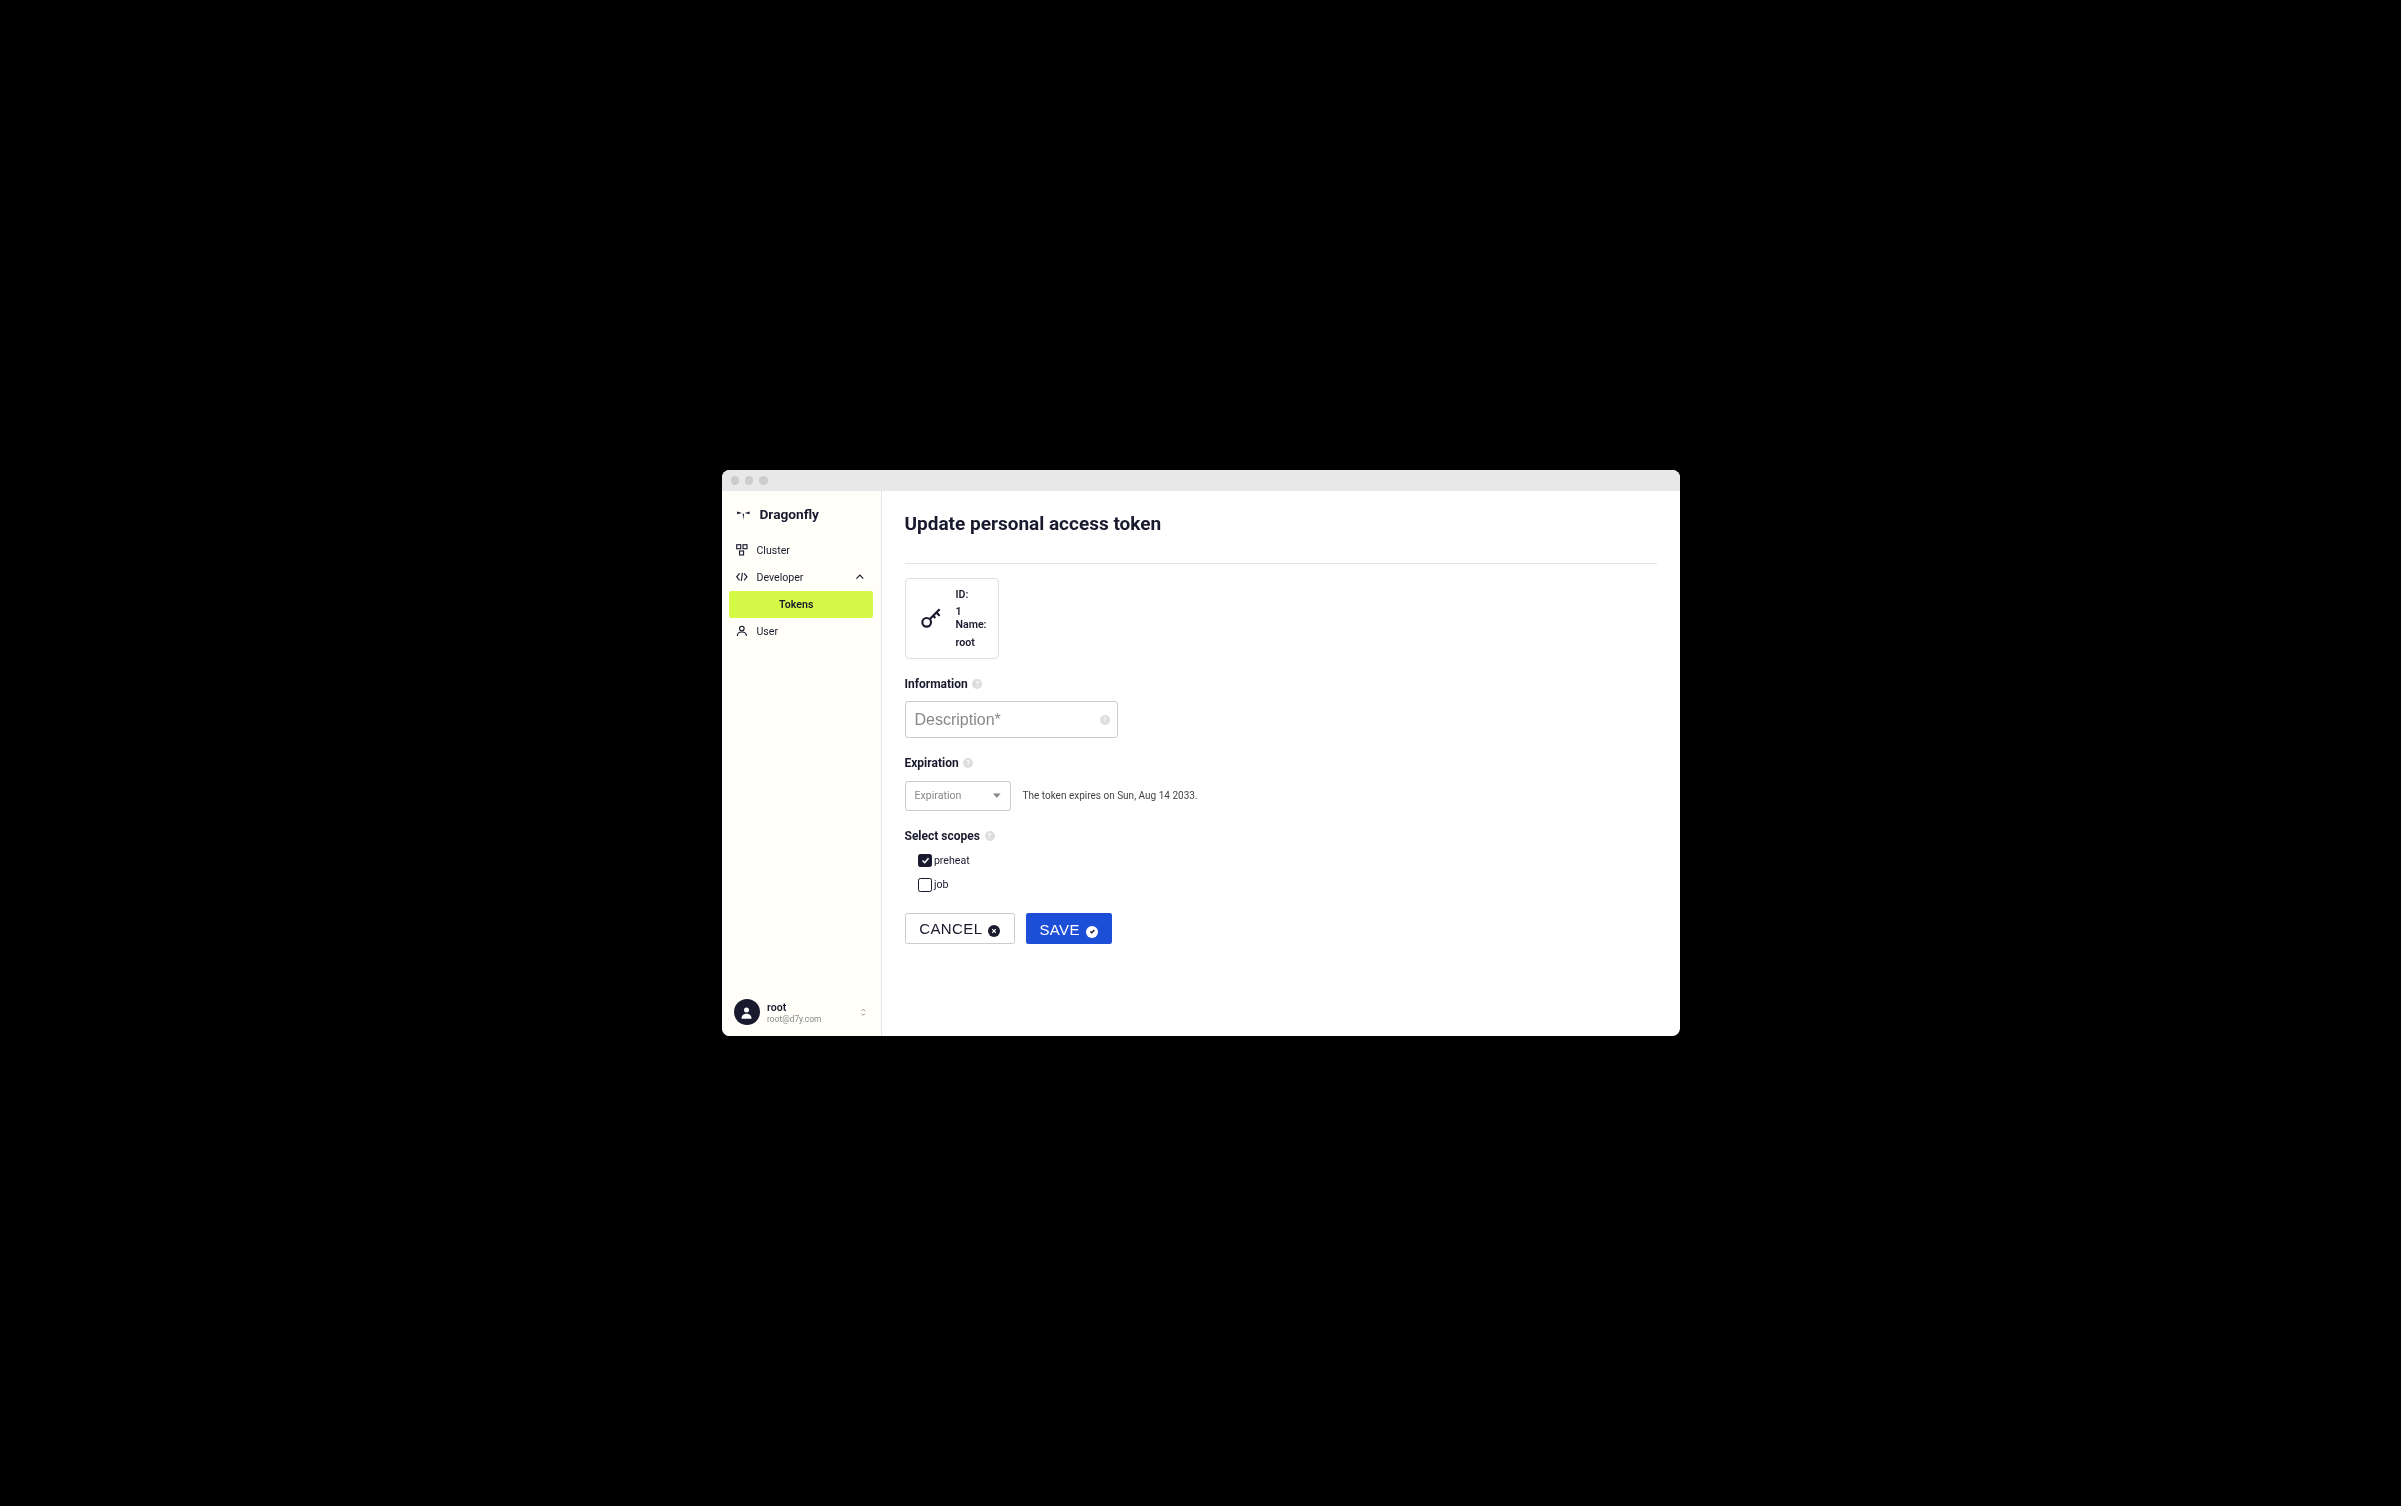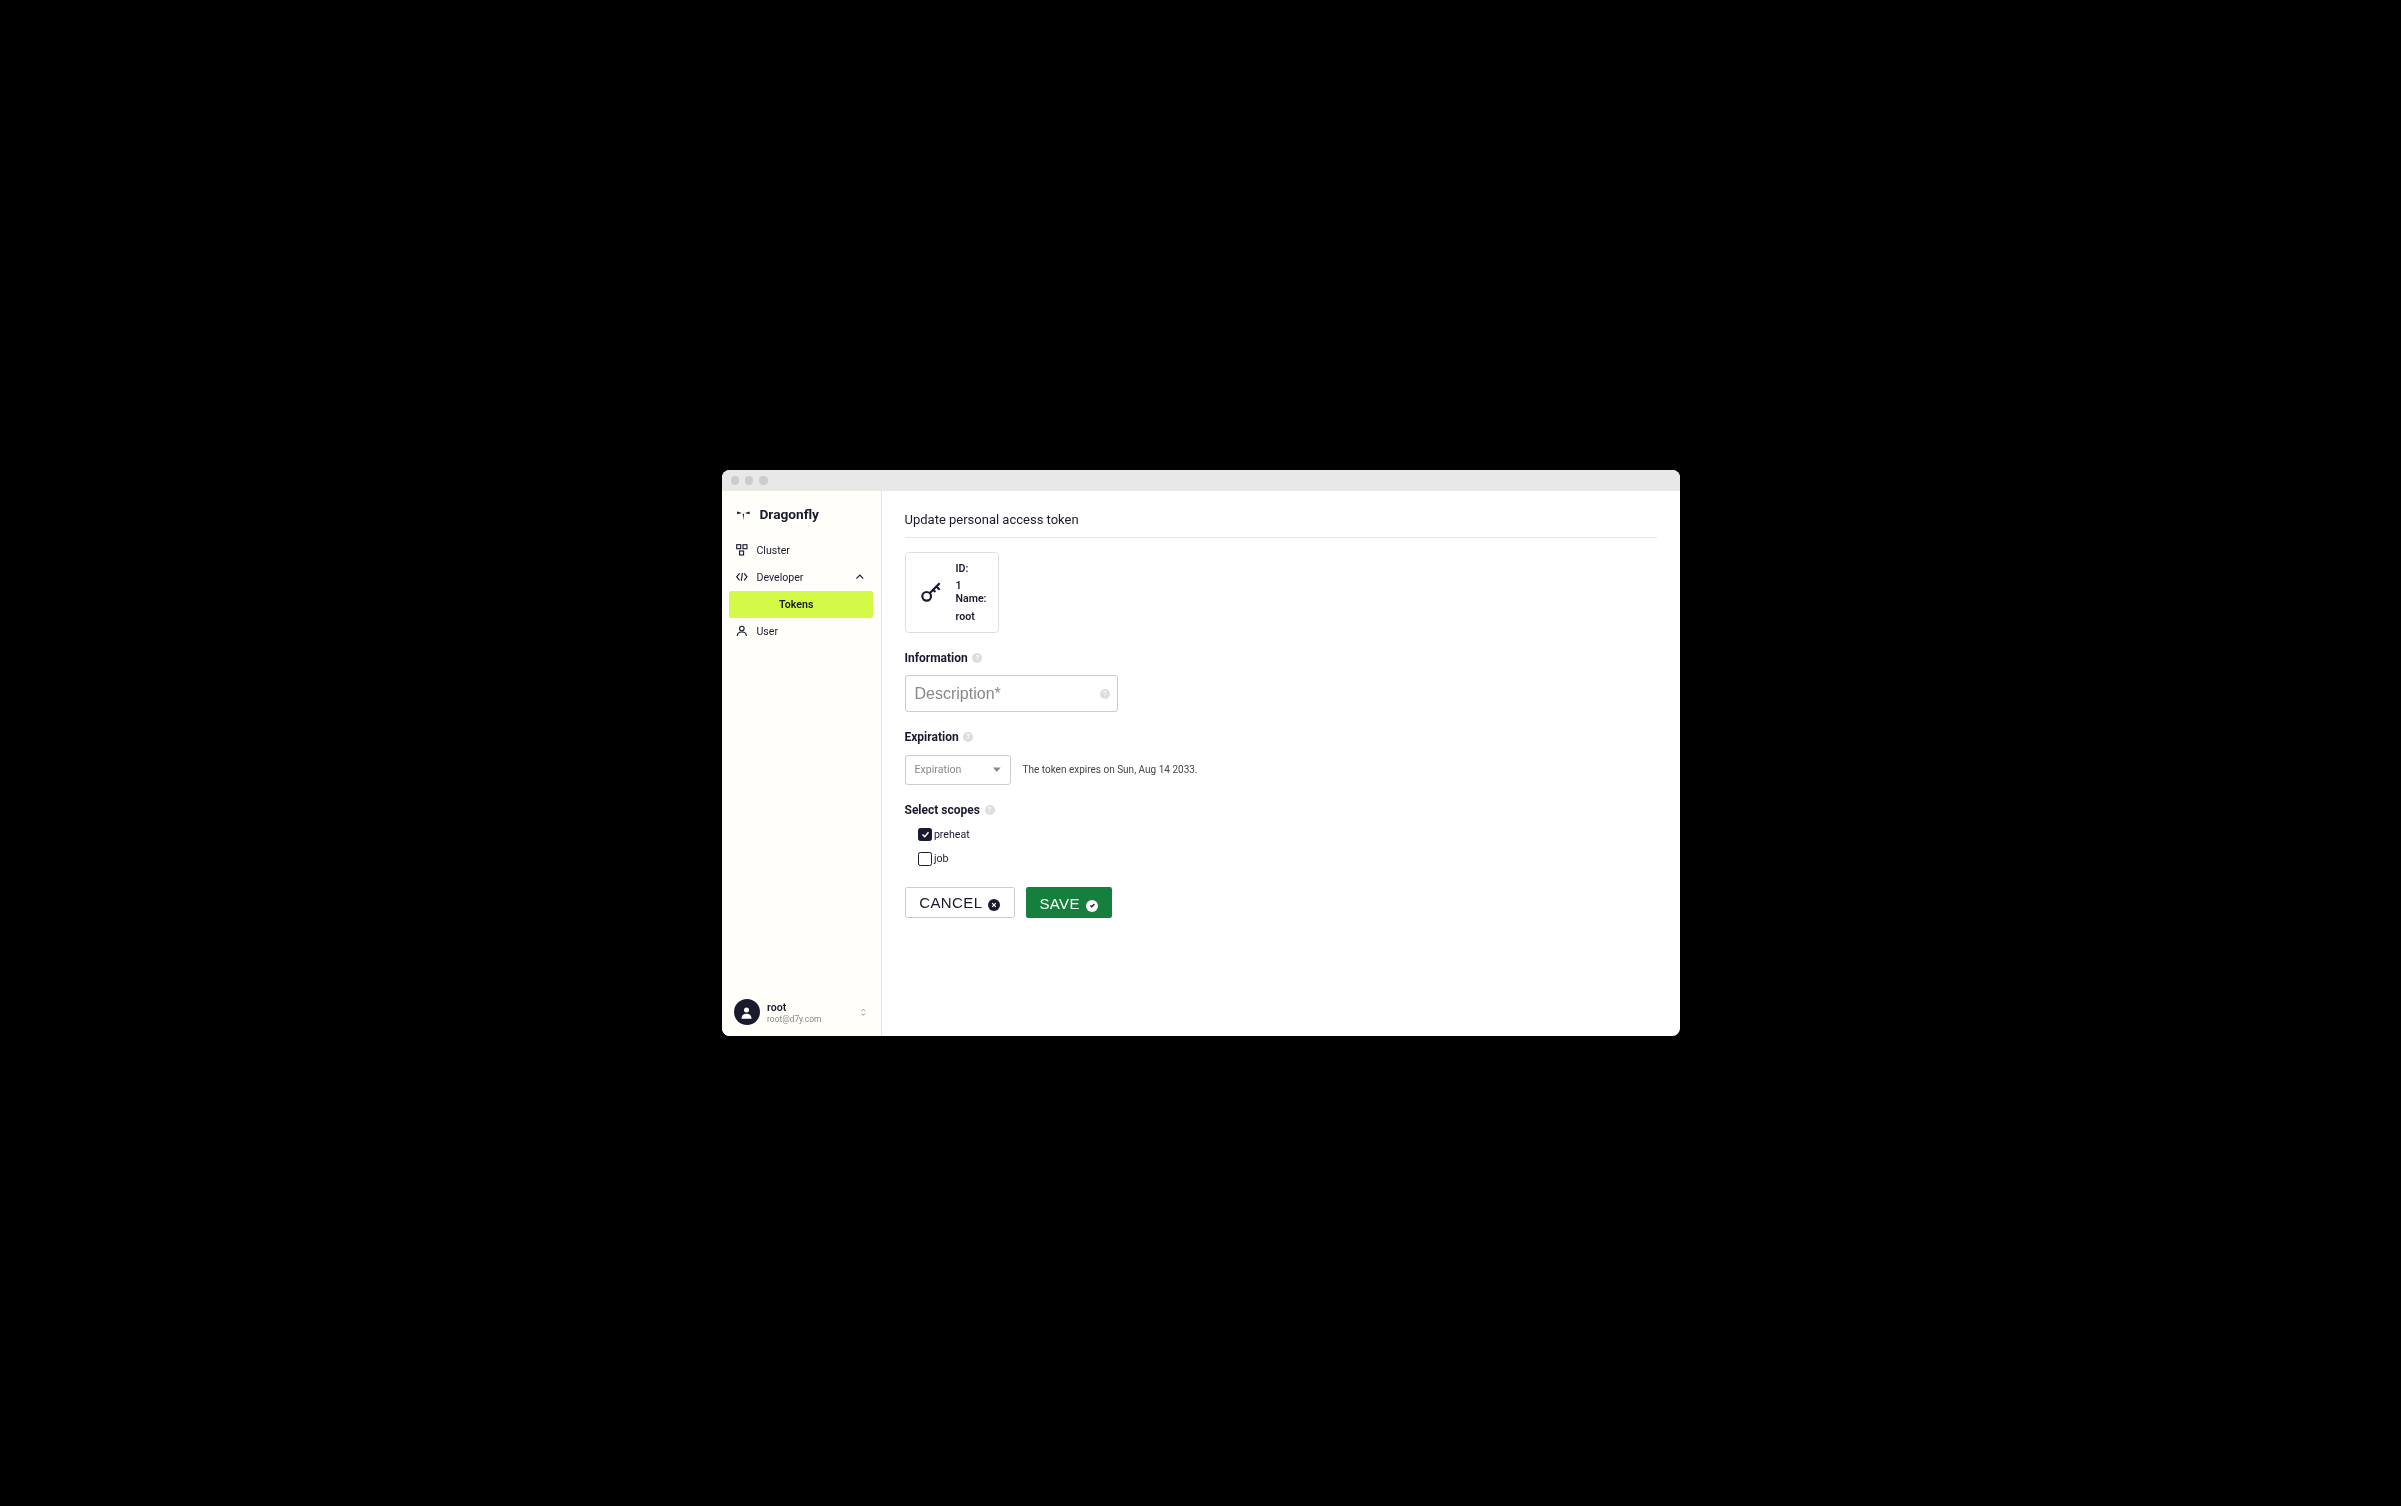--- a/index.html
+++ b/index.html
@@ -100,24 +100,24 @@
     .user-name { font-size: 10.6px; font-weight: 600; color: #1a1a2e;}
     .user-email { font-size: 8.4px; color: #888; }
     .sort-arrows { width: 10.6px; height: 10.6px; }
 
     .main {
       flex: 1;
       padding: 21px 23px;
       overflow: auto;
     }
     .page-title {
-      font-size: 13px;
-      font-weight: 400;
-      color: #1a1a2e;
-      padding-bottom: 10px;
+      font-size: 19px;
+      font-weight: 700;
+      color: #1a1a2e;
+      padding-bottom: 28px;
       border-bottom: 0.8px solid #e5e5e5;
       margin-bottom: 13.7px;
     }
     .token-card {
       border: 0.8px solid #ddd;
       border-radius: 4.6px;
       padding: 9px 12px;
       display: inline-flex;
       align-items: center;
       gap: 12px;
@@ -227,21 +227,21 @@
     .btn-cancel .icon-circle {
       width: 12px; height: 12px;
       border-radius: 50%;
       background: #1a1a2e;
       display: flex;
       align-items: center;
       justify-content: center;
     }
     .btn-cancel .icon-circle svg { width: 6px; height: 6px; }
     .btn-save {
-      background: #15803d;
+      background: #1d4ed8;
       color: #fff;
     }
     .btn-save .icon-circle {
       width: 12px; height: 12px;
       border-radius: 50%;
       background: #fff;
       display: flex;
       align-items: center;
       justify-content: center;
     }

